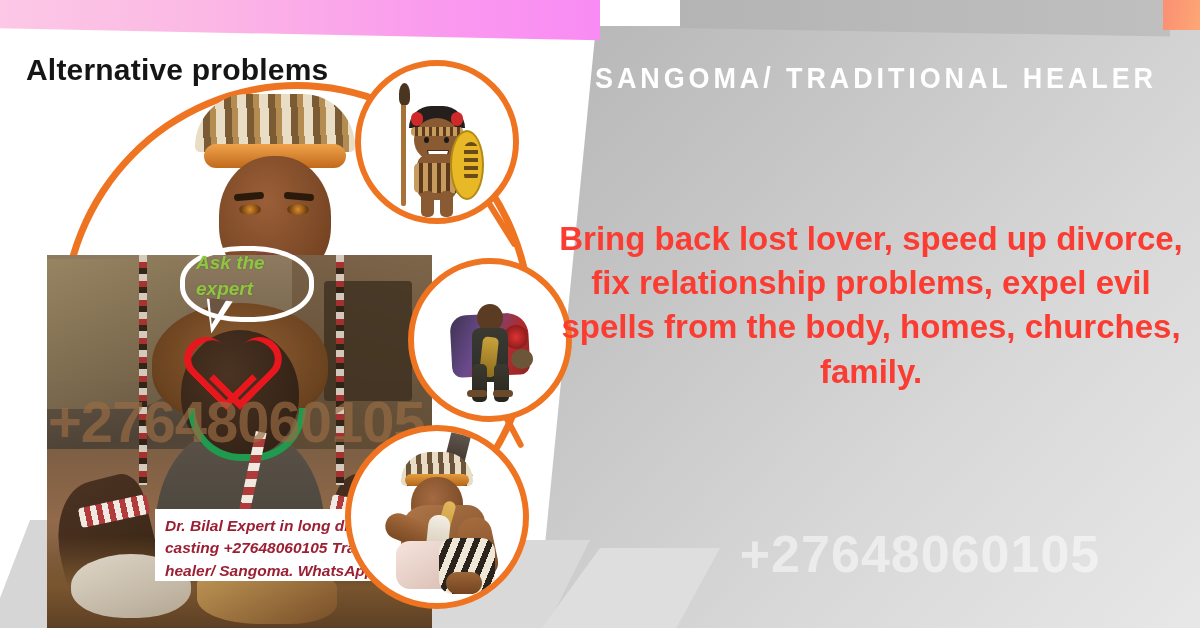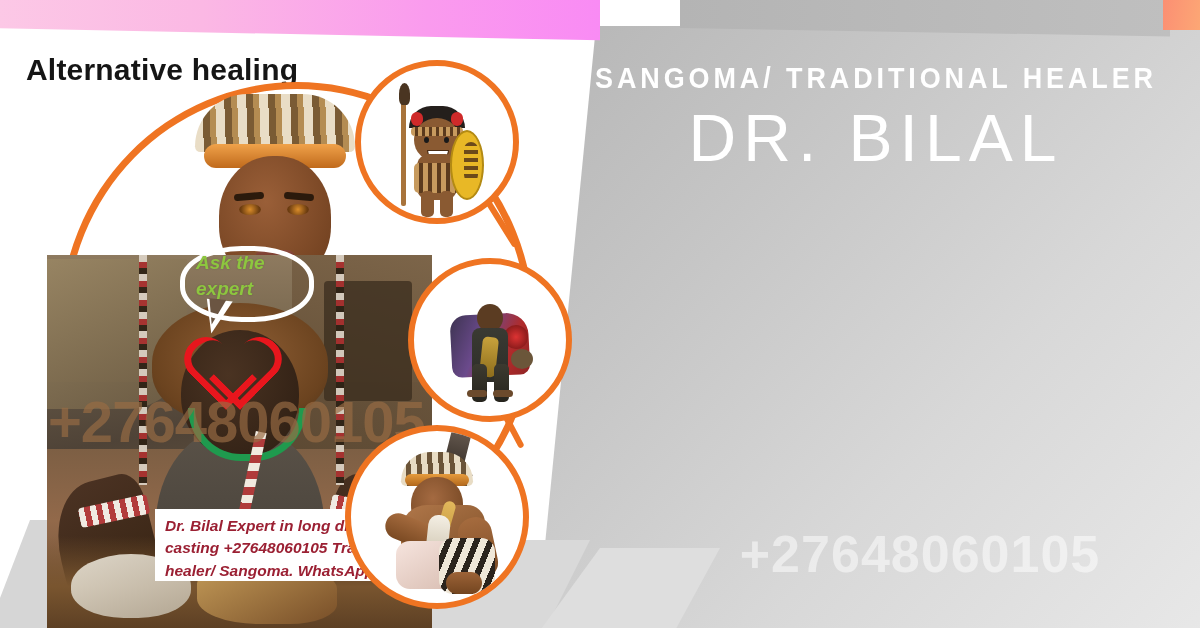--- a/index.html
+++ b/index.html
@@ -249,21 +249,21 @@
 
   <div class="panel-gray"></div>
   <div class="slab-a"></div>
   <div class="slab-b"></div>
   <div class="slab-c"></div>
 
   <div class="bar-pink"></div>
   <div class="bar-gray-top"></div>
   <div class="bar-orange-wide"></div>
 
-  <div class="alt-title">Alternative healing</div>
+  <div class="alt-title">Alternative problems</div>
 
   <div class="ring-big"></div>
   <div class="connector" style="left:470px;top:218px;width:60px;transform:rotate(58deg);"></div>
   <div class="connector" style="left:478px;top:418px;width:60px;transform:rotate(62deg);"></div>
 
   <div class="illus-main">
     <div class="m-crown"></div>
     <div class="m-band"></div>
     <div class="m-face"></div>
     <div class="m-brow l"></div>
@@ -362,16 +362,16 @@
       <div class="h-arm2"></div>
       <div class="h-rope"></div>
       <div class="h-wrap"></div>
       <div class="h-cloth"></div>
       <div class="h-fur"></div>
       <div class="h-knee"></div>
     </div>
   </div>
 
   <div class="kicker">SANGOMA/ TRADITIONAL HEALER</div>
-  <div class="brand">DR. BILAL</div>
+  <div class="redtext">Bring back lost lover, speed up divorce, fix relationship problems, expel evil spells from the body, homes, churches, family.</div>
   <div class="phone-wm">+27648060105</div>
 
 </div>
 
 </body></html>

